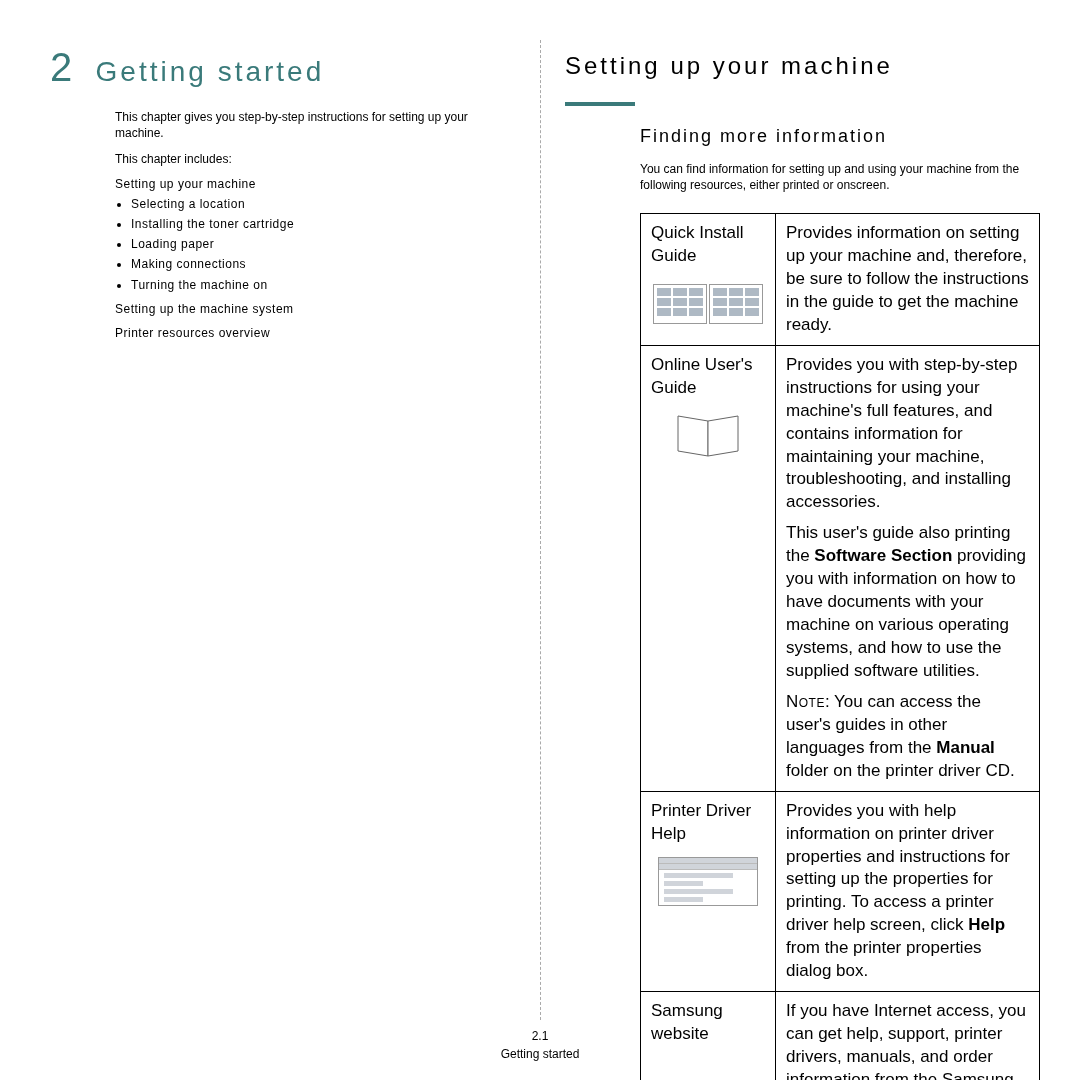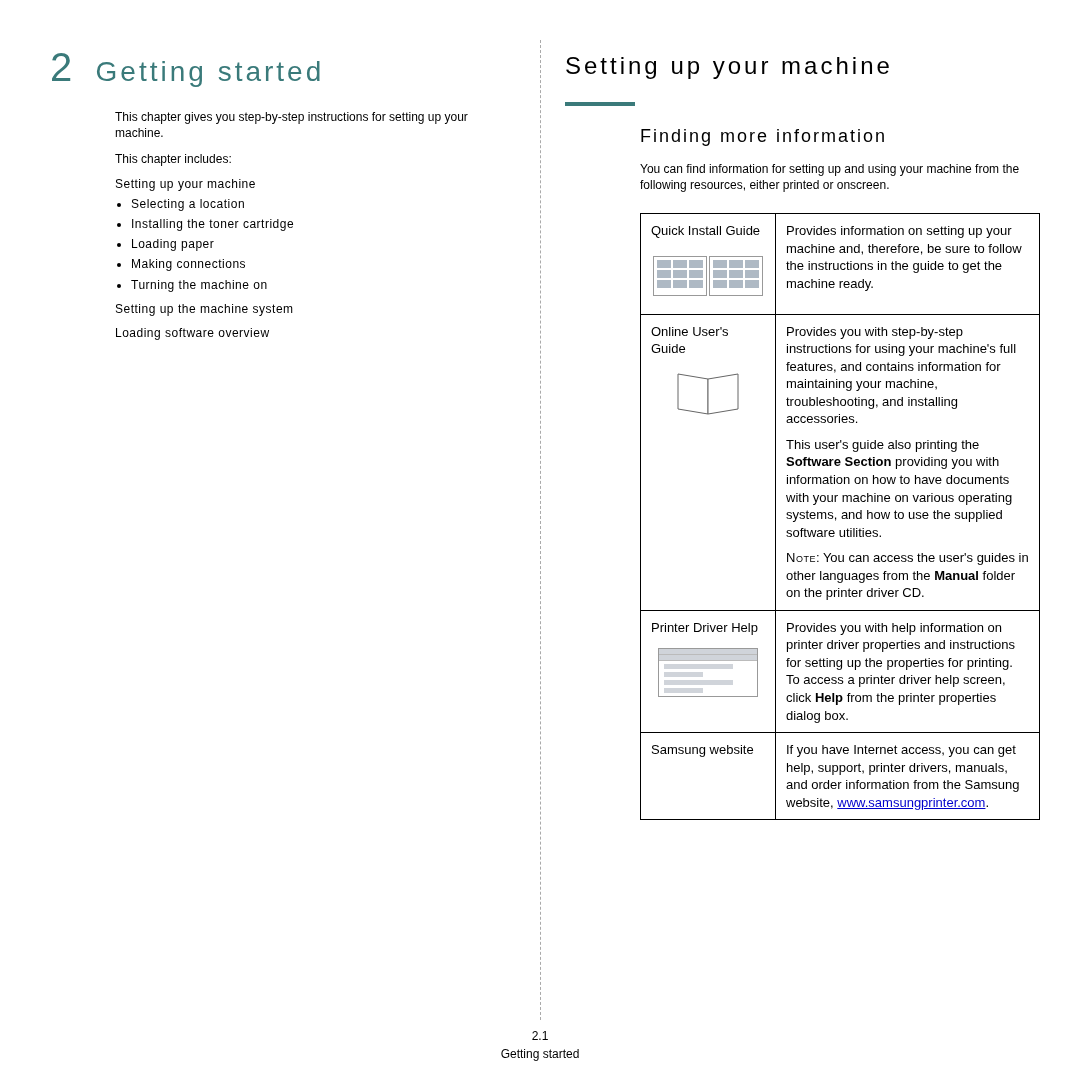--- a/index.html
+++ b/index.html
@@ -91,21 +91,21 @@
   }
   table.info {
     border-collapse: collapse;
     width: 400px;
     margin-left: 75px;
   }
   table.info td {
     border: 1px solid #000;
     vertical-align: top;
     padding: 8px 10px;
-    font-size: 13px;
+    font-size: 17px;
     margin-left: 14px;
   }
   table.info td.label {
     width: 135px;
   }
   .thumb {
     margin-top: 6px;
     height: 60px;
     display: flex;
     align-items: center;
@@ -166,21 +166,21 @@
     <ul class="toc">
       <li>Selecting a location</li>
       <li>Installing the toner cartridge</li>
       <li>Loading paper</li>
       <li>Making connections</li>
       <li>Turning the machine on</li>
     </ul>
 
     <div class="group-head">Setting up the machine system</div>
 
-    <div class="group-head">Loading software overview</div>
+    <div class="group-head">Printer resources overview</div>
   </div>
 
   <div class="divider"></div>
 
   <div class="col col-right">
     <div class="h1">Setting up your machine</div>
     <hr class="hr-accent">
     <div class="h2">Finding more information</div>
     <div class="right-intro">You can find information for setting up and using your machine from the following resources, either printed or onscreen.</div>
 

